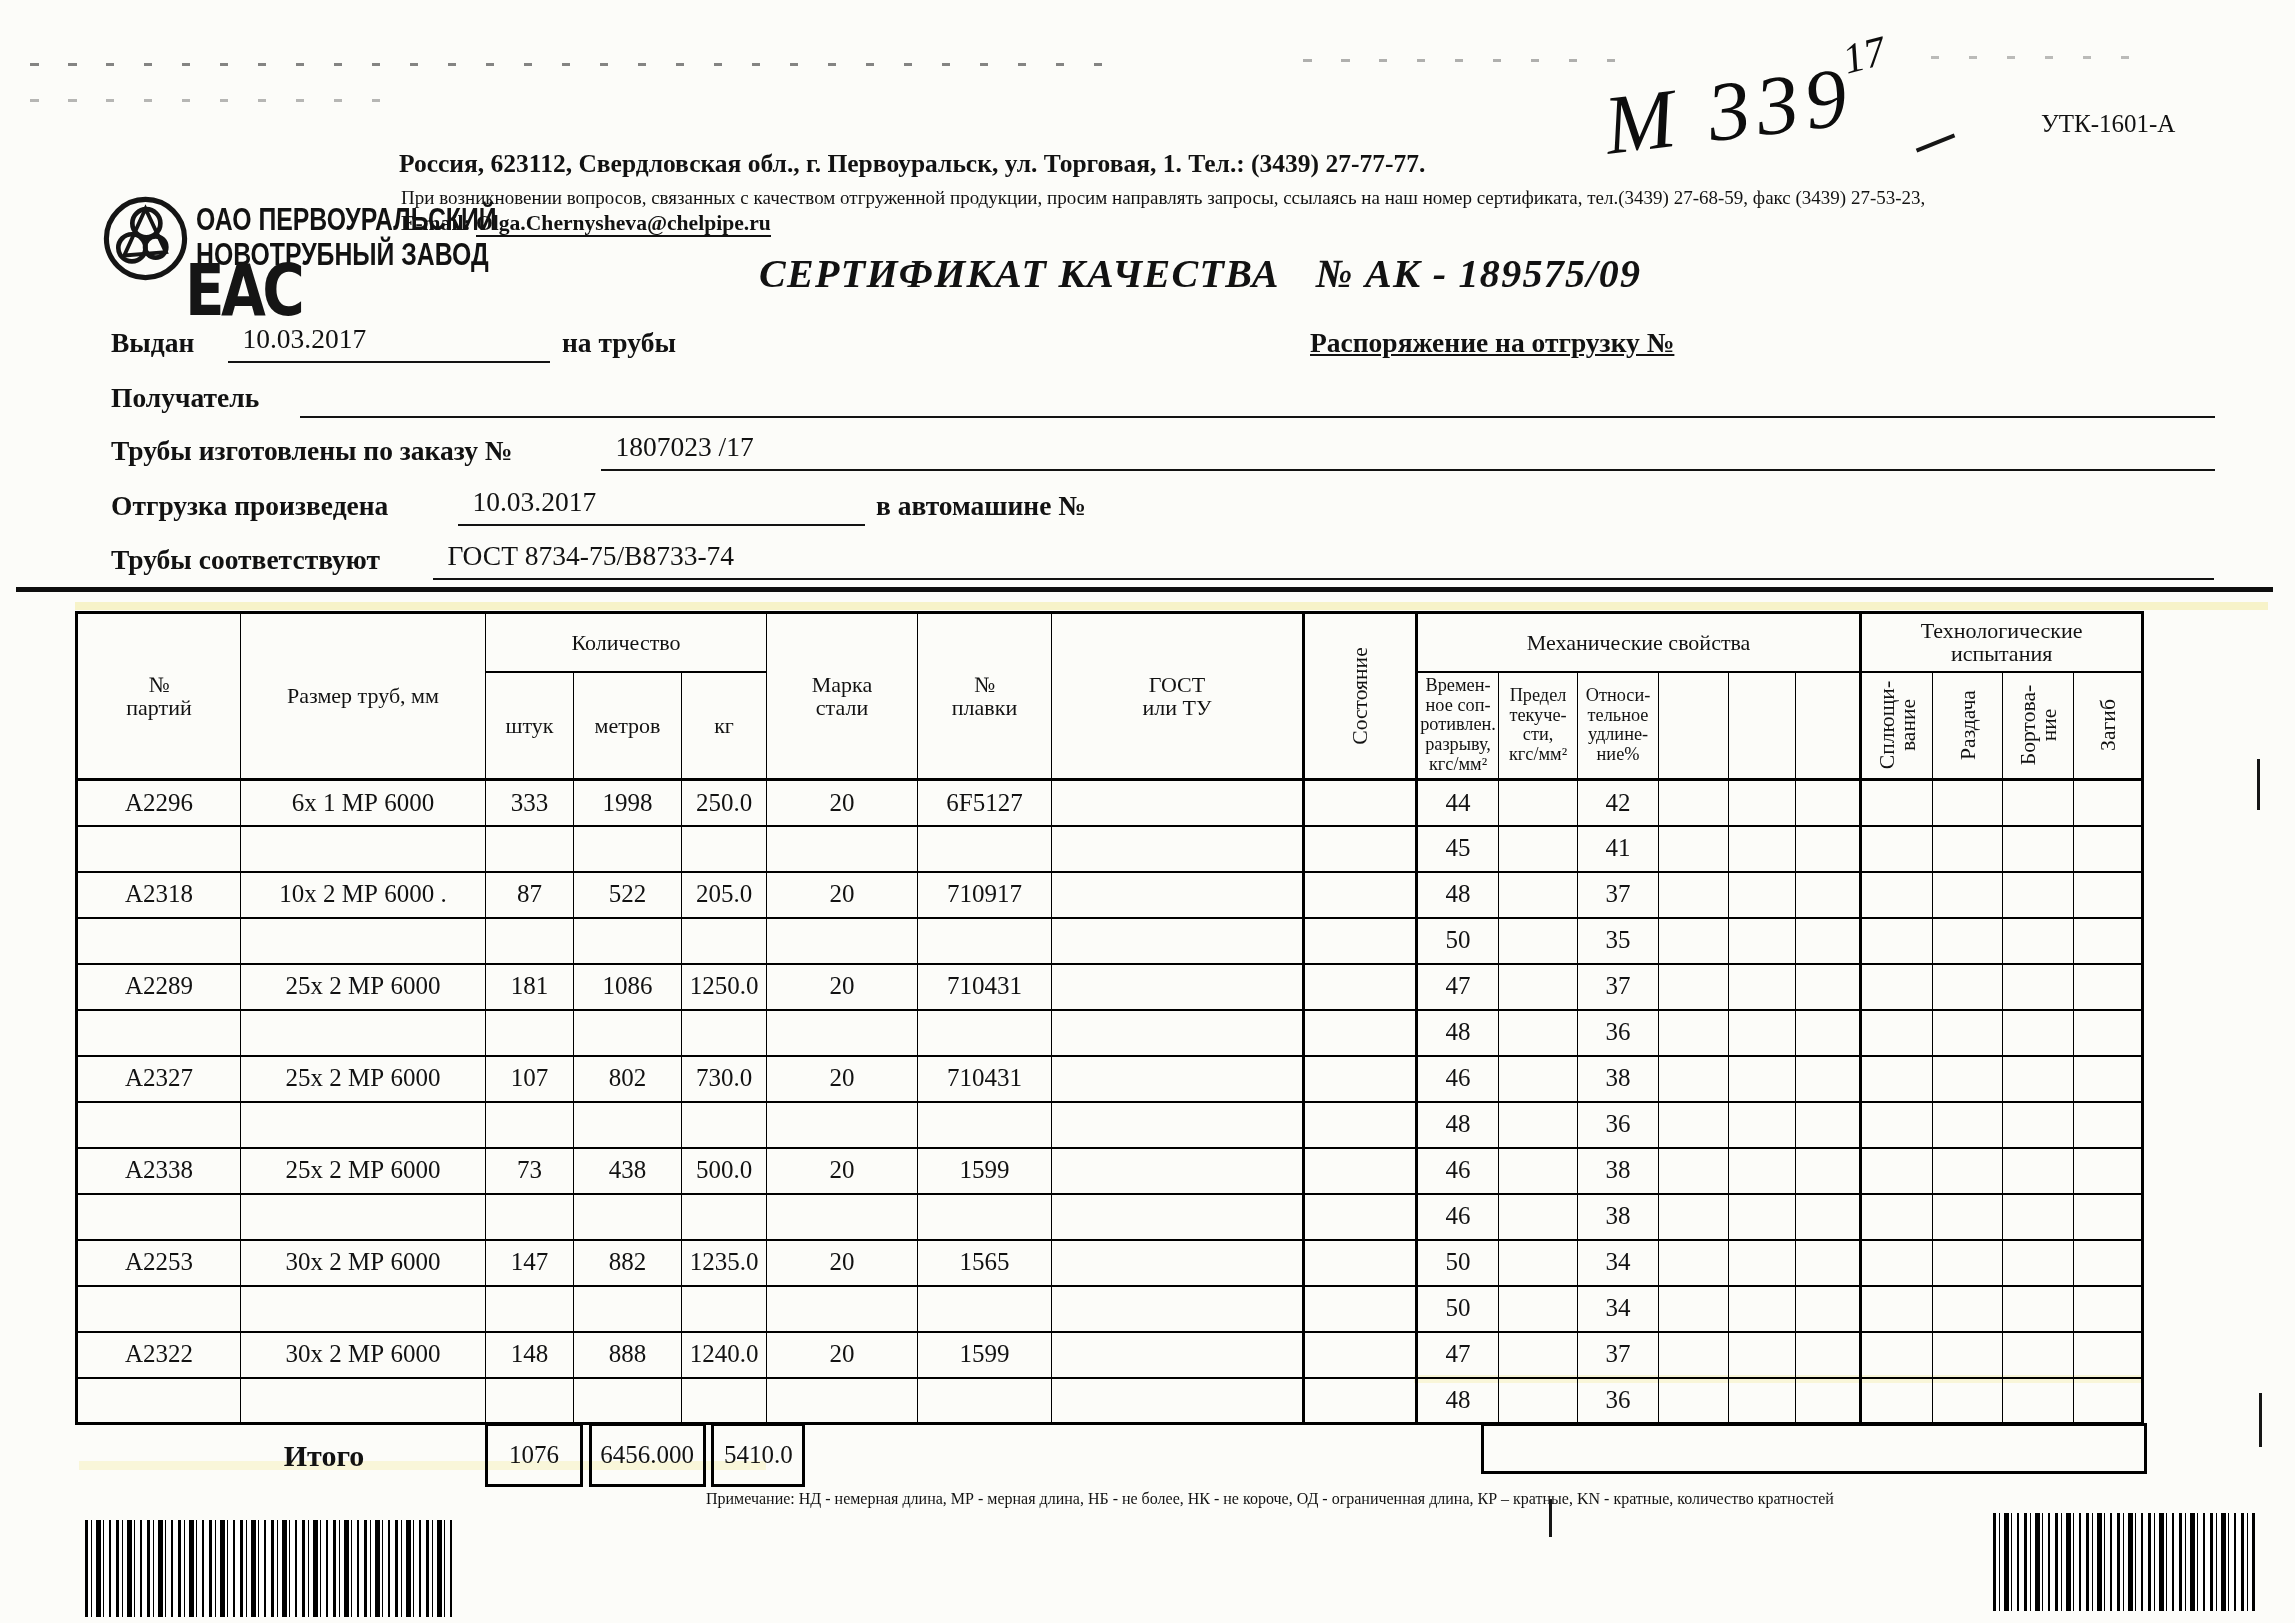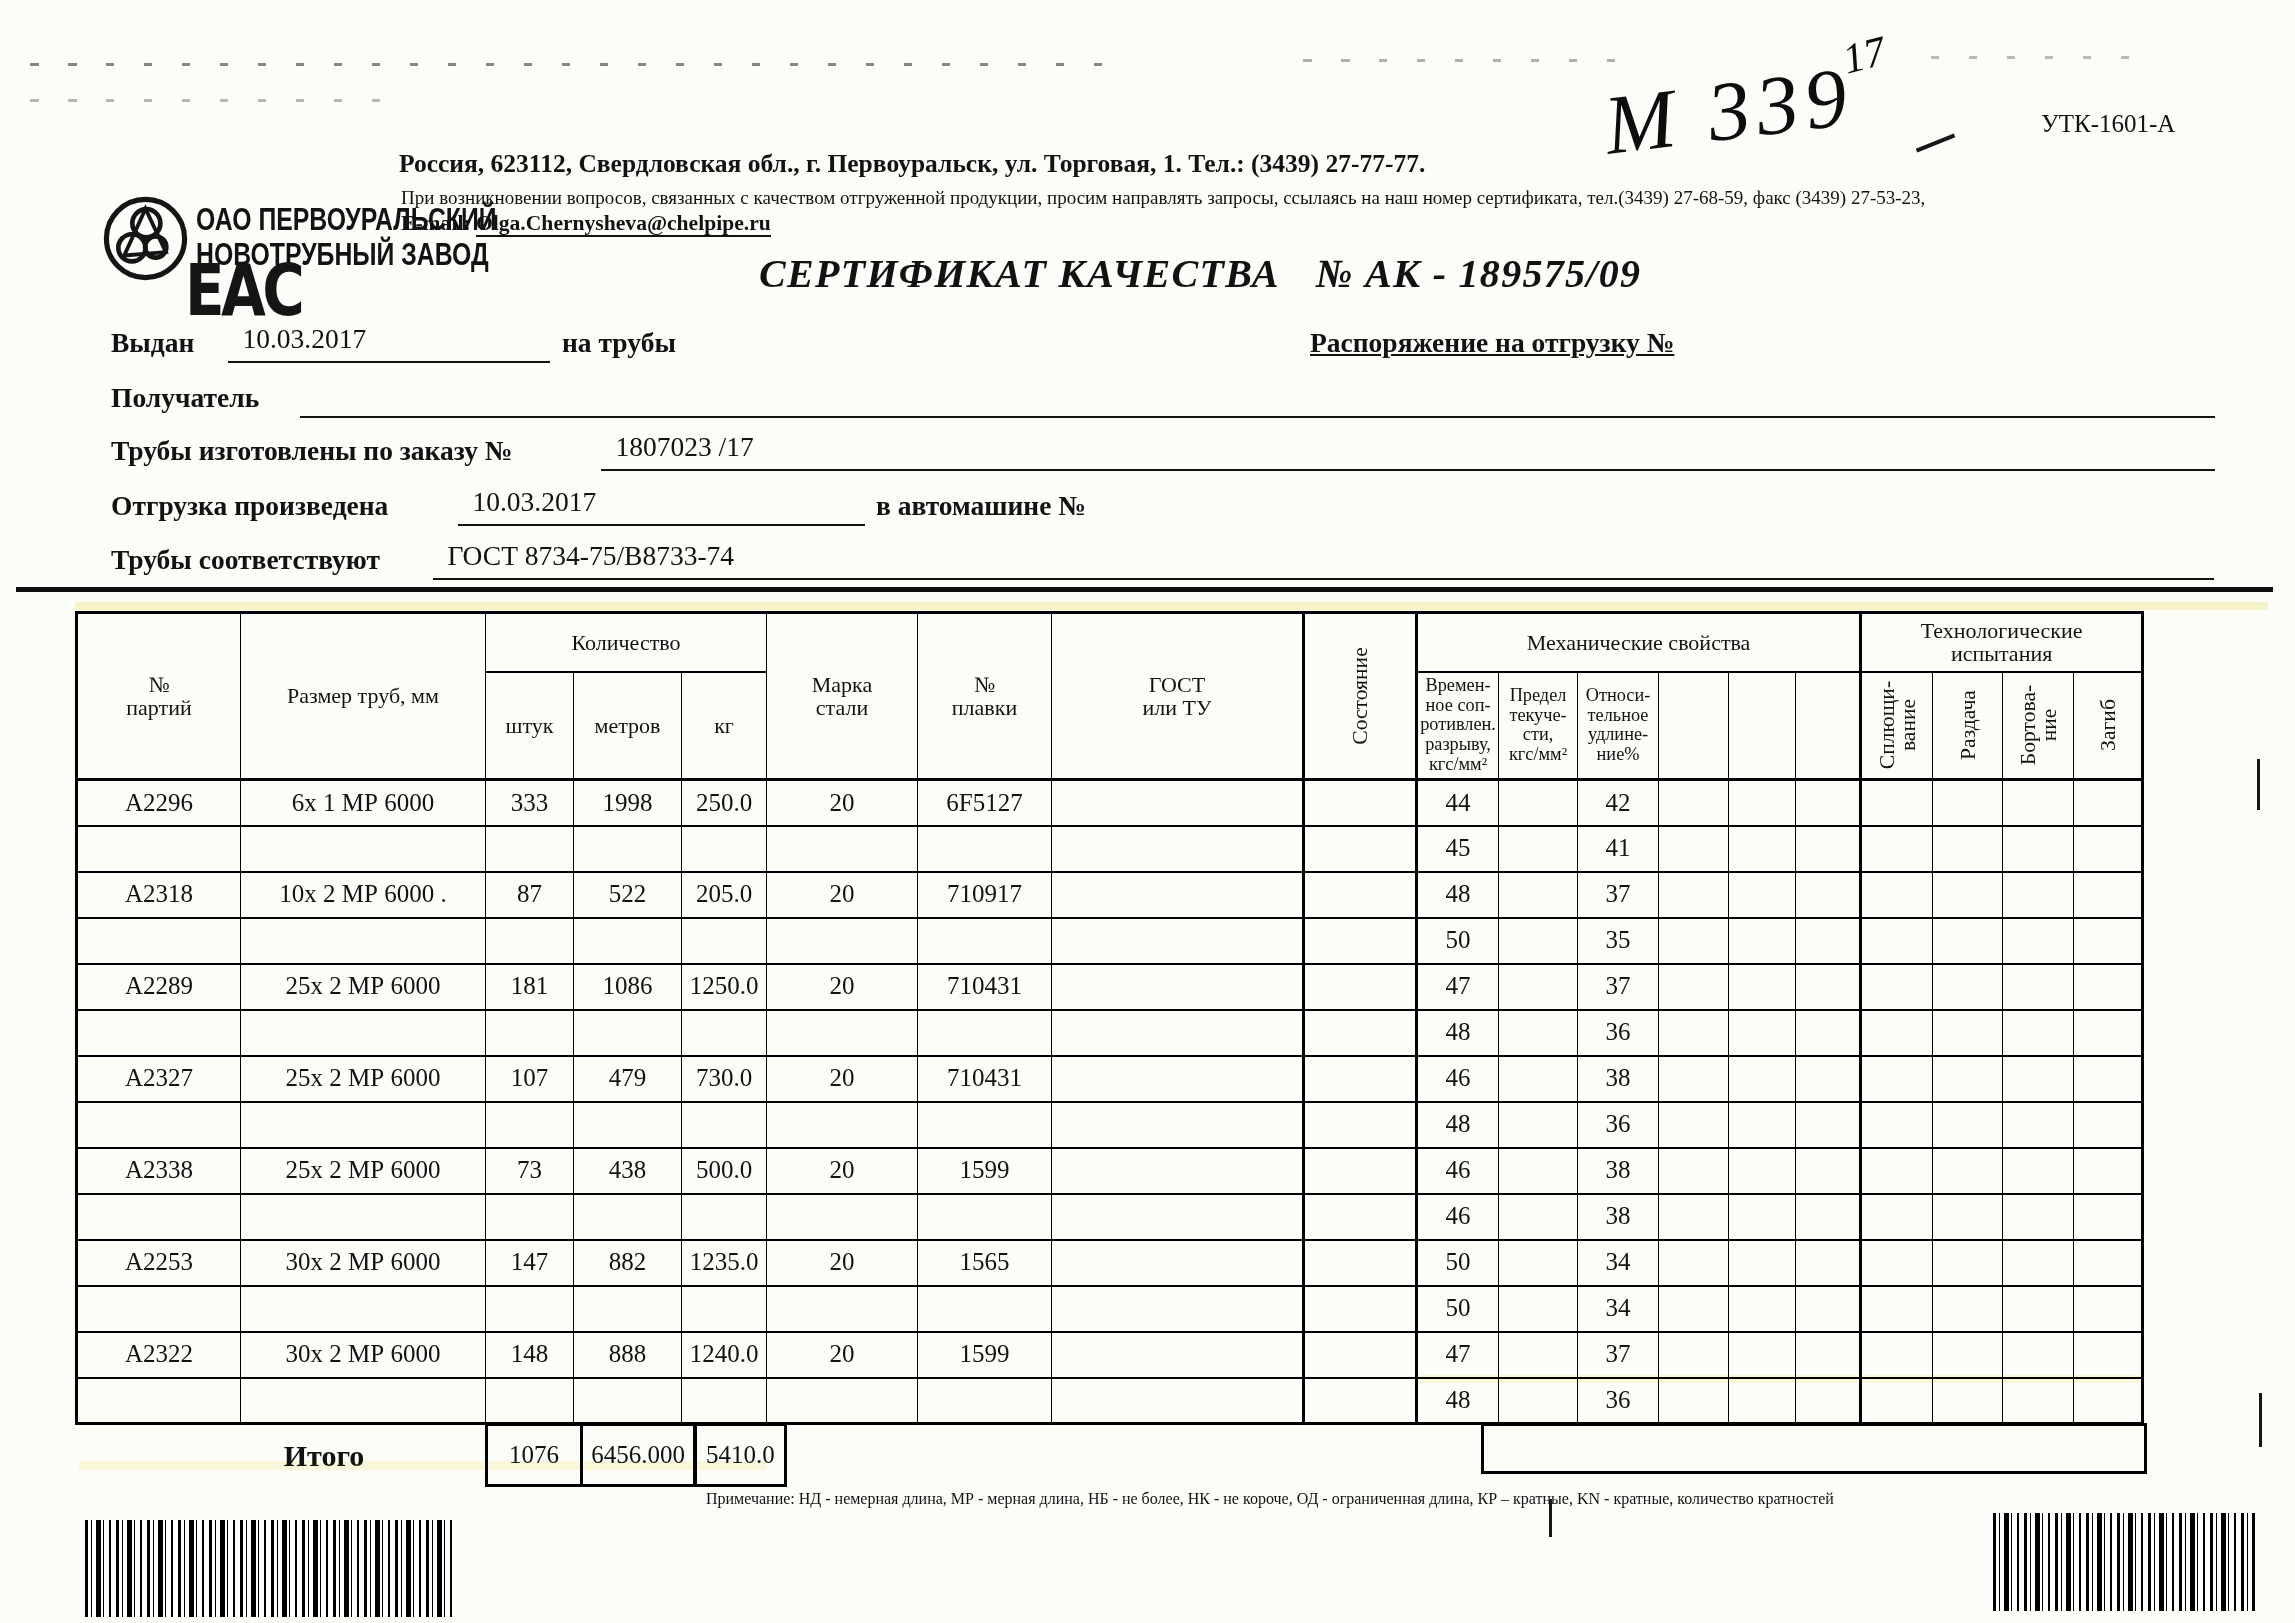--- a/index.html
+++ b/index.html
@@ -45,21 +45,21 @@
   #cert-table thead td.small { font-size:18.3px; line-height:1.08; }
   #cert-table tbody tr:first-child td { border-top:3.3px solid #000; }
   #cert-table tbody td:nth-child(9),
   #cert-table tbody td:nth-child(10),
   #cert-table tbody td:nth-child(16) { border-left-width:3.9px; }
   td.thickL { border-left-width:3.9px !important; }
   .rot { position:absolute; left:50%; top:50%; transform:translate(-50%,-50%) rotate(-90deg); width:max-content; white-space:pre-line; line-height:.95; font-size:21.6px; }
 
   
   #total-label { font-size:30px; font-weight:bold; }
-  .tbox { display:flex; position:absolute; }
+  .tbox { display:flex; position:absolute;gap:9px; }
   .tbox > div { border:3.3px solid #000; height:58px; display:flex; align-items:center; justify-content:center; font-size:25px; background:transparent; }
   .tbox > div + div { margin-left:-3.3px; }
   #right-box { position:absolute; border:3.3px solid #000; }
 
   #note { font-size:16px; white-space:nowrap; }
 
   .barcode { position:absolute; background:repeating-linear-gradient(90deg,#000 0 3.3px,#fff 3.3px 5.9px,#000 5.9px 7.2px,#fff 7.2px 11px,#000 11px 15.7px,#fff 15.7px 17.7px,#000 17.7px 19px,#fff 19px 23.6px,#000 23.6px 26px,#fff 26px 31px); }
   .ystreak { position:absolute; background:#f1e88f; opacity:.45; }
 </style>
 </head>
@@ -329,21 +329,21 @@
           <td></td>
           <td></td>
           <td></td>
           <td></td>
           <td></td>
         </tr>
         <tr>
           <td>А2327</td>
           <td>25х 2 МР 6000</td>
           <td>107</td>
-          <td>479</td>
+          <td>802</td>
           <td>730.0</td>
           <td>20</td>
           <td>710431</td>
           <td></td>
           <td></td>
           <td>46</td>
           <td></td>
           <td>38</td>
           <td></td>
           <td></td>

